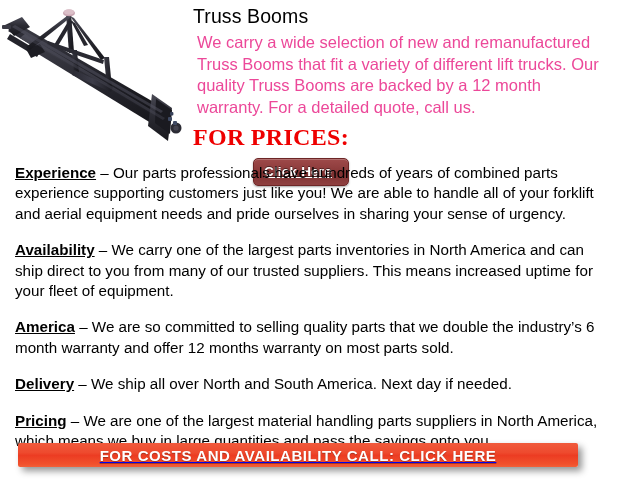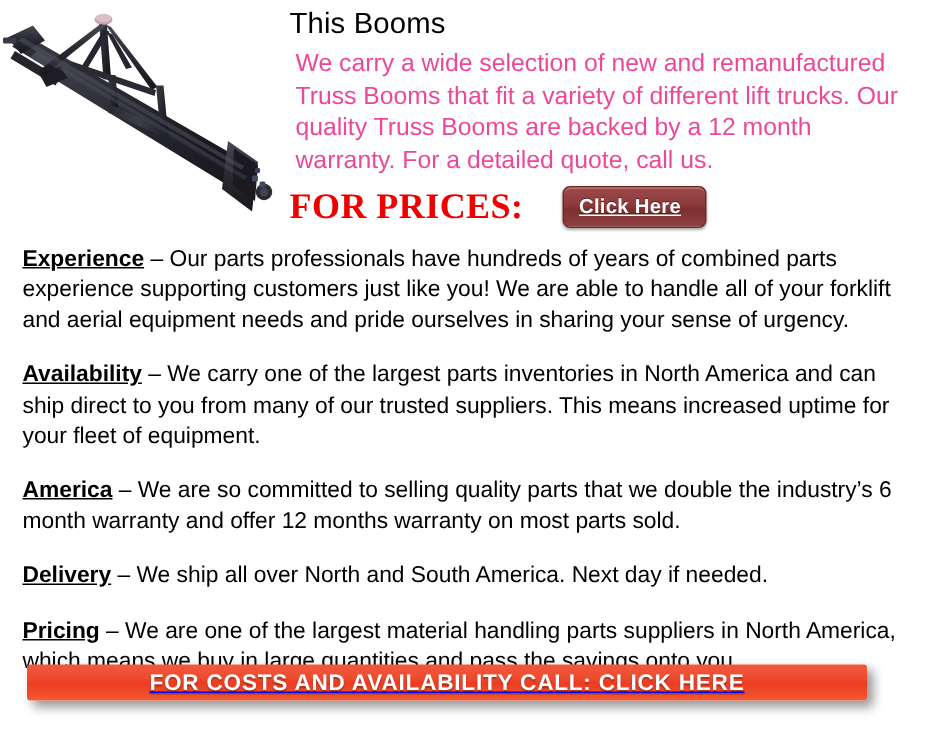--- a/index.html
+++ b/index.html
@@ -53,22 +53,23 @@
     line-height: 21.5px;
     margin: 4px;
     color: #ec4899;
   }
 
   .prices-row {
     position: absolute;
     left: 193px;
     top: 124px;
     display: flex;
-    align-items: center;
-    gap: 26px;
+    align-items: flex-end;
+    gap: 8px;
+    flex-direction: column;
   }
 
   .for-prices {
     font-family: "Liberation Serif", serif;
     font-weight: bold;
     font-size: 24px;
     line-height: 26px;
     color: #ee0000;
     letter-spacing: 0.3px;
     white-space: nowrap;
@@ -219,21 +220,21 @@
       <rect x="168" y="117" width="4" height="4" rx="1" fill="#3f4a63"></rect>
       <rect x="173" y="121" width="4" height="4" rx="1" fill="#3f4a63"></rect>
       <rect x="170" y="112" width="3.4" height="3.4" rx="1" fill="#38415a"></rect>
 
       <polygon points="12,27 15,25 163,111 161,113" fill="#5a5a6a" opacity="0.45"></polygon>
       <polygon points="22,36 25,34.5 165,118 163,120" fill="#525260" opacity="0.35"></polygon>
     </svg>
   </div>
 
   <div class="product-copy">
-    <h1 class="product-title">This Booms</h1>
+    <h1 class="product-title">Truss Booms</h1>
     <p class="product-desc">We carry a wide selection of new and remanufactured Truss Booms that fit a variety of different lift trucks.  Our quality Truss Booms are backed by a 12 month warranty. For a detailed quote, call us.</p>
   </div>
 
   <div class="prices-row">
     <span class="for-prices">FOR PRICES:</span>
     <a class="click-here-btn" href="#">Click Here</a>
   </div>
 </div>
 
 <div class="features">

